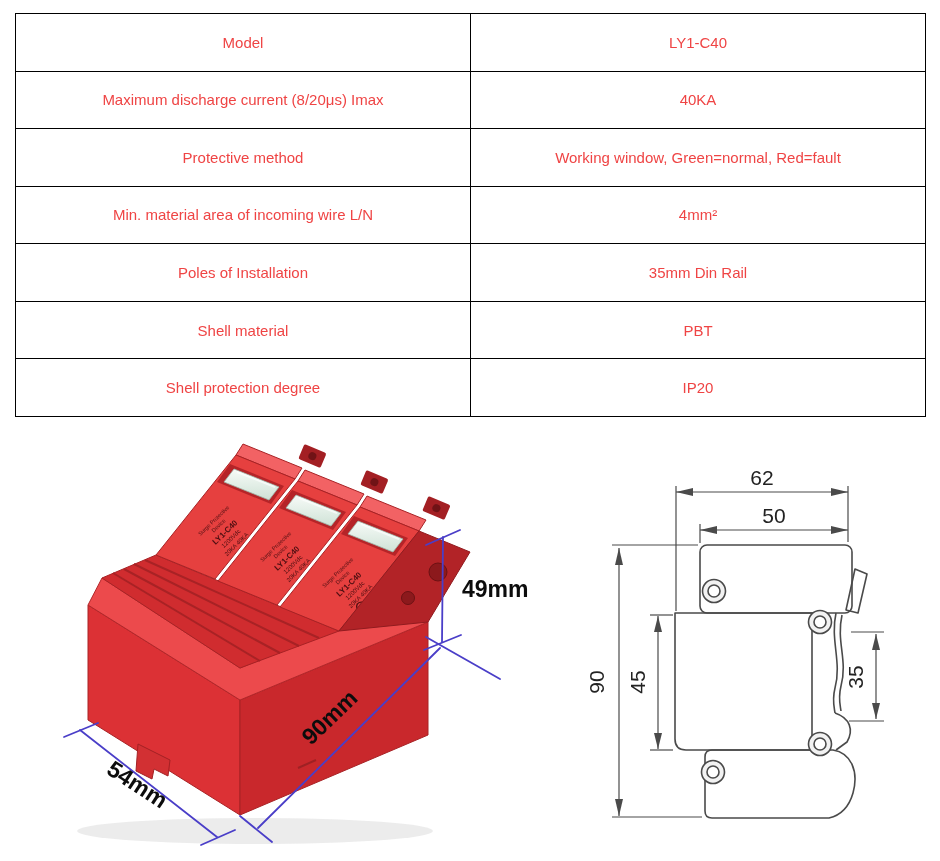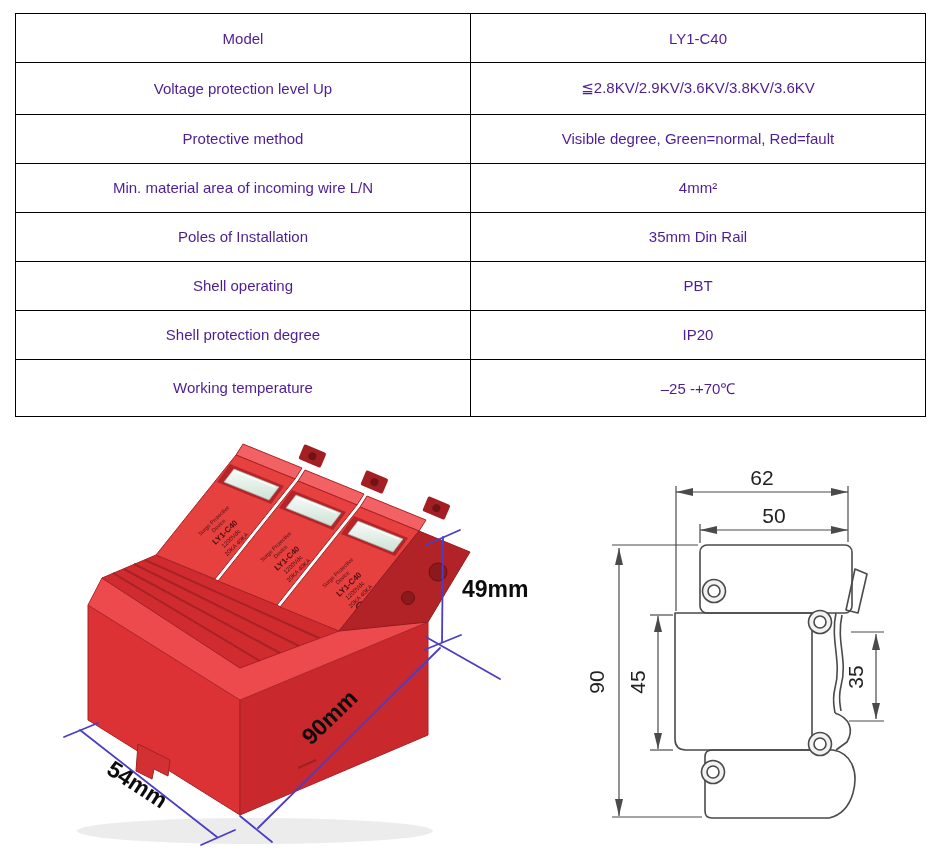--- a/index.html
+++ b/index.html
@@ -7,21 +7,21 @@
     width:940px;height:861px;background:#ffffff;position:relative;
     font-family:"Liberation Sans",sans-serif;
   }
   .page{position:absolute;inset:0;}
   .spec-table{
     position:absolute;left:15px;top:13px;width:911px;height:404px;
     border-collapse:collapse;table-layout:fixed;
   }
   .spec-table td{
     border:1px solid #000;text-align:center;vertical-align:middle;
-    font-size:15px;color:#4c1d95;padding:0 4px;white-space:nowrap;overflow:hidden;
+    font-size:15px;color:#ef4444;padding:0 4px;white-space:nowrap;overflow:hidden;
   }
   .photo-svg{position:absolute;left:55px;top:443px;}
   .drawing-svg{position:absolute;left:575px;top:450px;}
   .dim-label{font-family:"Liberation Sans",sans-serif;font-weight:600;font-size:23px;fill:#0c0c0c;}
   .draw-label{font-family:"Liberation Sans",sans-serif;font-size:21px;fill:#222;font-weight:400;}
   .mod-text{font-family:"Liberation Sans",sans-serif;fill:#4e0f12;}
 </style>
 </head>
 <body>
 
@@ -31,46 +31,42 @@
     <colgroup>
         <col style="width:455px">
         <col>
       </colgroup>
     <tbody>
         <tr>
           <td>Model</td>
           <td>LY1-C40</td>
         </tr>
         <tr>
-          <td>Voltage protection level Up</td>
-          <td>≦2.8KV/2.9KV/3.6KV/3.8KV/3.6KV</td>
+          <td>Maximum discharge current (8/20μs) Imax</td>
+          <td>40KA</td>
         </tr>
         <tr>
           <td>Protective method</td>
-          <td>Visible degree, Green=normal, Red=fault</td>
+          <td>Working window, Green=normal, Red=fault</td>
         </tr>
         <tr>
           <td>Min. material area of incoming wire L/N</td>
           <td>4mm²</td>
         </tr>
         <tr>
           <td>Poles of Installation</td>
           <td>35mm Din Rail</td>
         </tr>
         <tr>
-          <td>Shell operating</td>
+          <td>Shell material</td>
           <td>PBT</td>
         </tr>
         <tr>
           <td>Shell protection degree</td>
           <td>IP20</td>
-        </tr>
-        <tr>
-          <td>Working temperature</td>
-          <td>–25 -+70℃</td>
         </tr>
       </tbody>
   </table>
 
   <svg class="photo-svg" width="480" height="418" viewBox="55 443 480 418" xmlns="http://www.w3.org/2000/svg">
     <defs>
       <linearGradient id="winGrad" x1="0" y1="0" x2="0" y2="1">
         <stop offset="0" stop-color="#f7fbf8"></stop>
         <stop offset="1" stop-color="#cfe2d6"></stop>
       </linearGradient>

